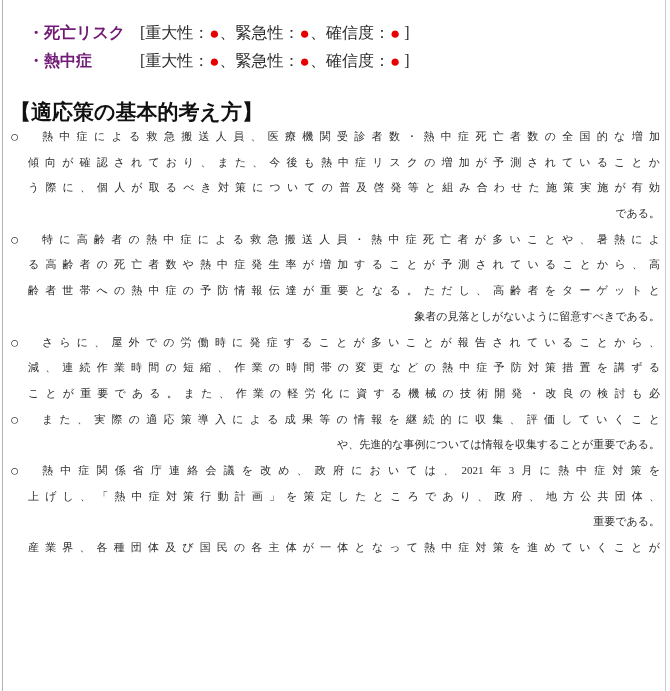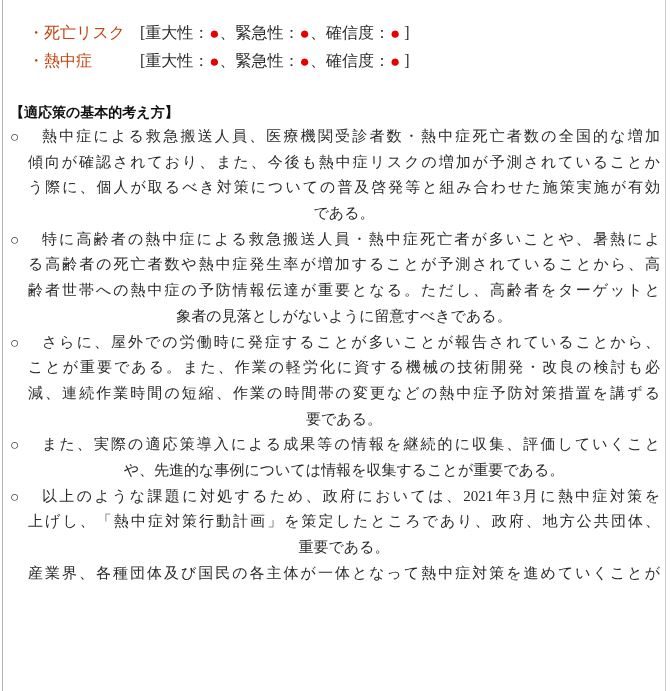--- a/index.html
+++ b/index.html
@@ -36,65 +36,65 @@
   .risk-row {
     height: 28px;
     line-height: 28px;
     font-size: 16px;
     white-space: nowrap;
   }
   .risk-label {
     display: inline-block;
     width: 112px;
     font-family: "Liberation Sans", "DejaVu Sans", sans-serif;
-    font-weight: normal;
-    color: #c2410c;
+    font-weight: bold;
+    color: #701a75;
   }
   .risk-rating {
     font-family: "Liberation Serif", "DejaVu Serif", serif;
     color: #2b2b2b;
     margin-top: 44px;
   }
   .dot {
     color: #e60000;
     font-size: 17px;
     vertical-align: -1px;
   }
   
   .section-heading {
     margin-top: 25px;
     margin-left: 10px;
     font-family: "Liberation Sans", "DejaVu Sans", sans-serif;
     font-weight: bold;
-    font-size: 14px;
+    font-size: 21px;
     line-height: 24px;
     color: #111111;
   }
   
   .body-text {
     margin-top: 0;
   }
   .para {
     position: relative;
     width: 632px;
     padding-left: 28px;
     margin: 0;
   }
   .line {
     height: 25.7px;
     line-height: 25.7px;
-    font-size: 15px;
+    font-size: 11px;
     overflow: hidden;
   }
   .line.fill {
     text-align: justify;
     text-align-last: justify;
   }
   .line.short {
-    text-align: center;
+    text-align: right;
   }
   .first-line {
     padding-left: 14px;
   }
   .marker {
     position: absolute;
     left: 10px;
     top: 0;
     font-family: "Liberation Sans", "DejaVu Sans", sans-serif;
     font-size: 15.5px;
@@ -133,33 +133,32 @@
       <span class="marker">○</span>
       <div class="line fill first-line">特に高齢者の熱中症による救急搬送人員・熱中症死亡者が多いことや、暑熱によ</div>
       <div class="line fill">る高齢者の死亡者数や熱中症発生率が増加することが予測されていることから、高</div>
       <div class="line fill">齢者世帯への熱中症の予防情報伝達が重要となる。ただし、高齢者をターゲットと</div>
       <div class="line short">象者の見落としがないように留意すべきである。</div>
     </div>
 
     <div class="para">
       <span class="marker">○</span>
       <div class="line fill first-line">さらに、屋外での労働時に発症することが多いことが報告されていることから、</div>
+      <div class="line fill">減、連続作業時間の短縮、作業の時間帯の変更などの熱中症予防対策措置を講ずる</div>
       <div class="line fill">ことが重要である。また、作業の軽労化に資する機械の技術開発・改良の検討も必</div>
-      <div class="line fill">減、連続作業時間の短縮、作業の時間帯の変更などの熱中症予防対策措置を講ずる</div>
-      <div class="line short">要である。</div>
     </div>
 
     <div class="para">
       <span class="marker">○</span>
       <div class="line fill first-line">また、実際の適応策導入による成果等の情報を継続的に収集、評価していくこと</div>
       <div class="line short">や、先進的な事例については情報を収集することが重要である。</div>
     </div>
 
     <div class="para">
       <span class="marker">○</span>
-      <div class="line fill first-line">以上のような課題に対処するため、政府においては、2021年3月に熱中症対策を</div>
+      <div class="line fill first-line">熱中症関係省庁連絡会議を改め、政府においては、2021年3月に熱中症対策を</div>
       <div class="line fill">上げし、「熱中症対策行動計画」を策定したところであり、政府、地方公共団体、</div>
       <div class="line short">重要である。</div>
       <div class="line fill">産業界、各種団体及び国民の各主体が一体となって熱中症対策を進めていくことが</div>
     </div>
 
   </div>
 </div>
 
 </body></html>

